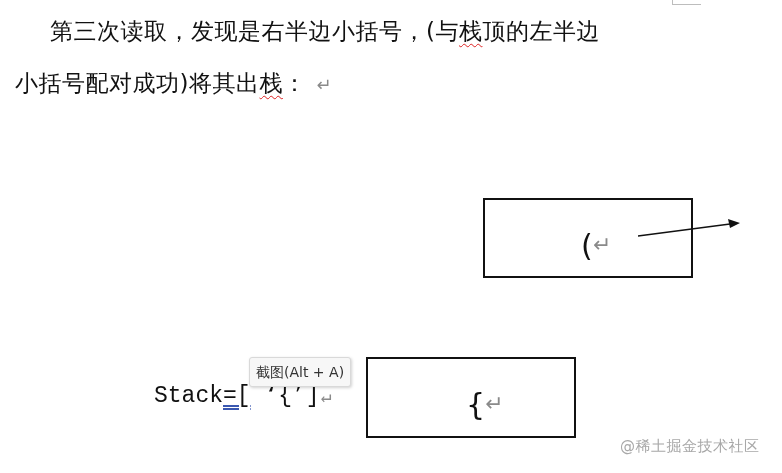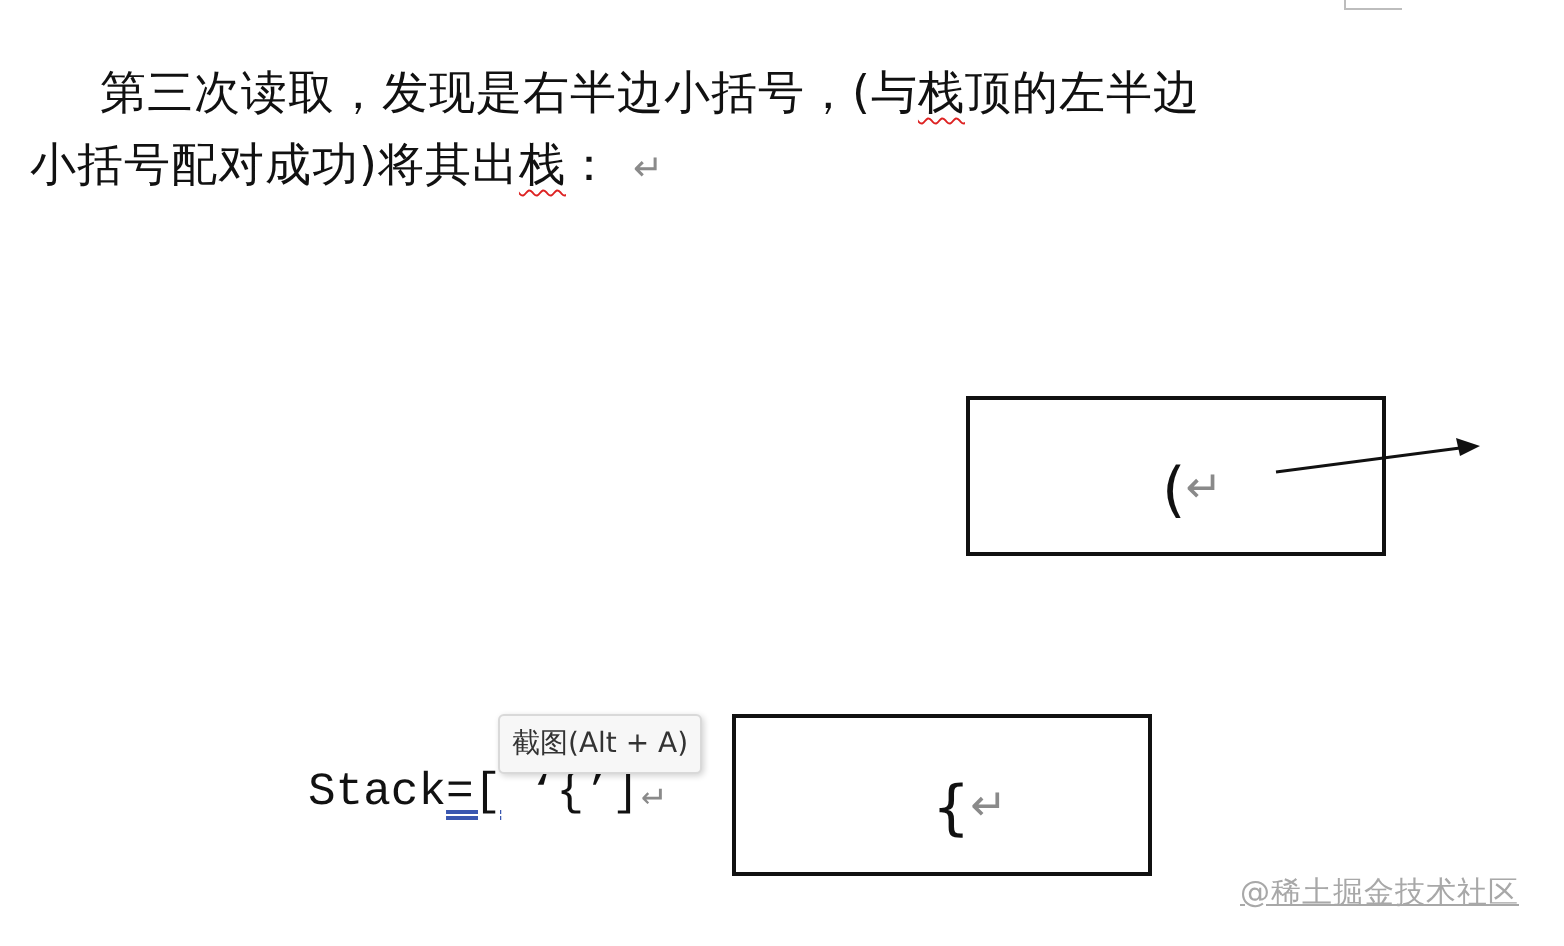--- a/index.html
+++ b/index.html
@@ -15,21 +15,21 @@
       font-family: "DejaVu Sans", "Liberation Sans", sans-serif;
       color: #111111;
     }
     .line {
       position: absolute;
       font-size: 23px;
       line-height: 30px;
       white-space: nowrap;
       letter-spacing: 0.5px;
     }
-    .line1 { left: 50px; top: 32px; }
+    .line1 { left: 50px; top: 16px; }
     .line2 { left: 15px; top: 68px; }
     .squiggle {
       text-decoration: underline wavy #d22;
       text-decoration-thickness: 1px;
       text-underline-offset: 4px;
     }
     .para-mark {
       color: #8a8a8a;
       font-size: 18px;
       margin-left: 10px;
@@ -105,21 +105,20 @@
       font-family: "DejaVu Sans", sans-serif;
     }
     .watermark {
       position: absolute;
       left: 620px;
       top: 437px;
       font-size: 15px;
       color: #a8a8a8;
       white-space: nowrap;
       letter-spacing: 0.5px;
-      text-decoration: underline;
     }
   </style>
 </head>
 <body>
 
 <div class="corner-mark"></div>
 
 <div class="line line1">
   <span>第三次读取，发现是右半边小括号，(与</span><span class="squiggle">栈</span><span>顶的左半边</span>
 </div>

